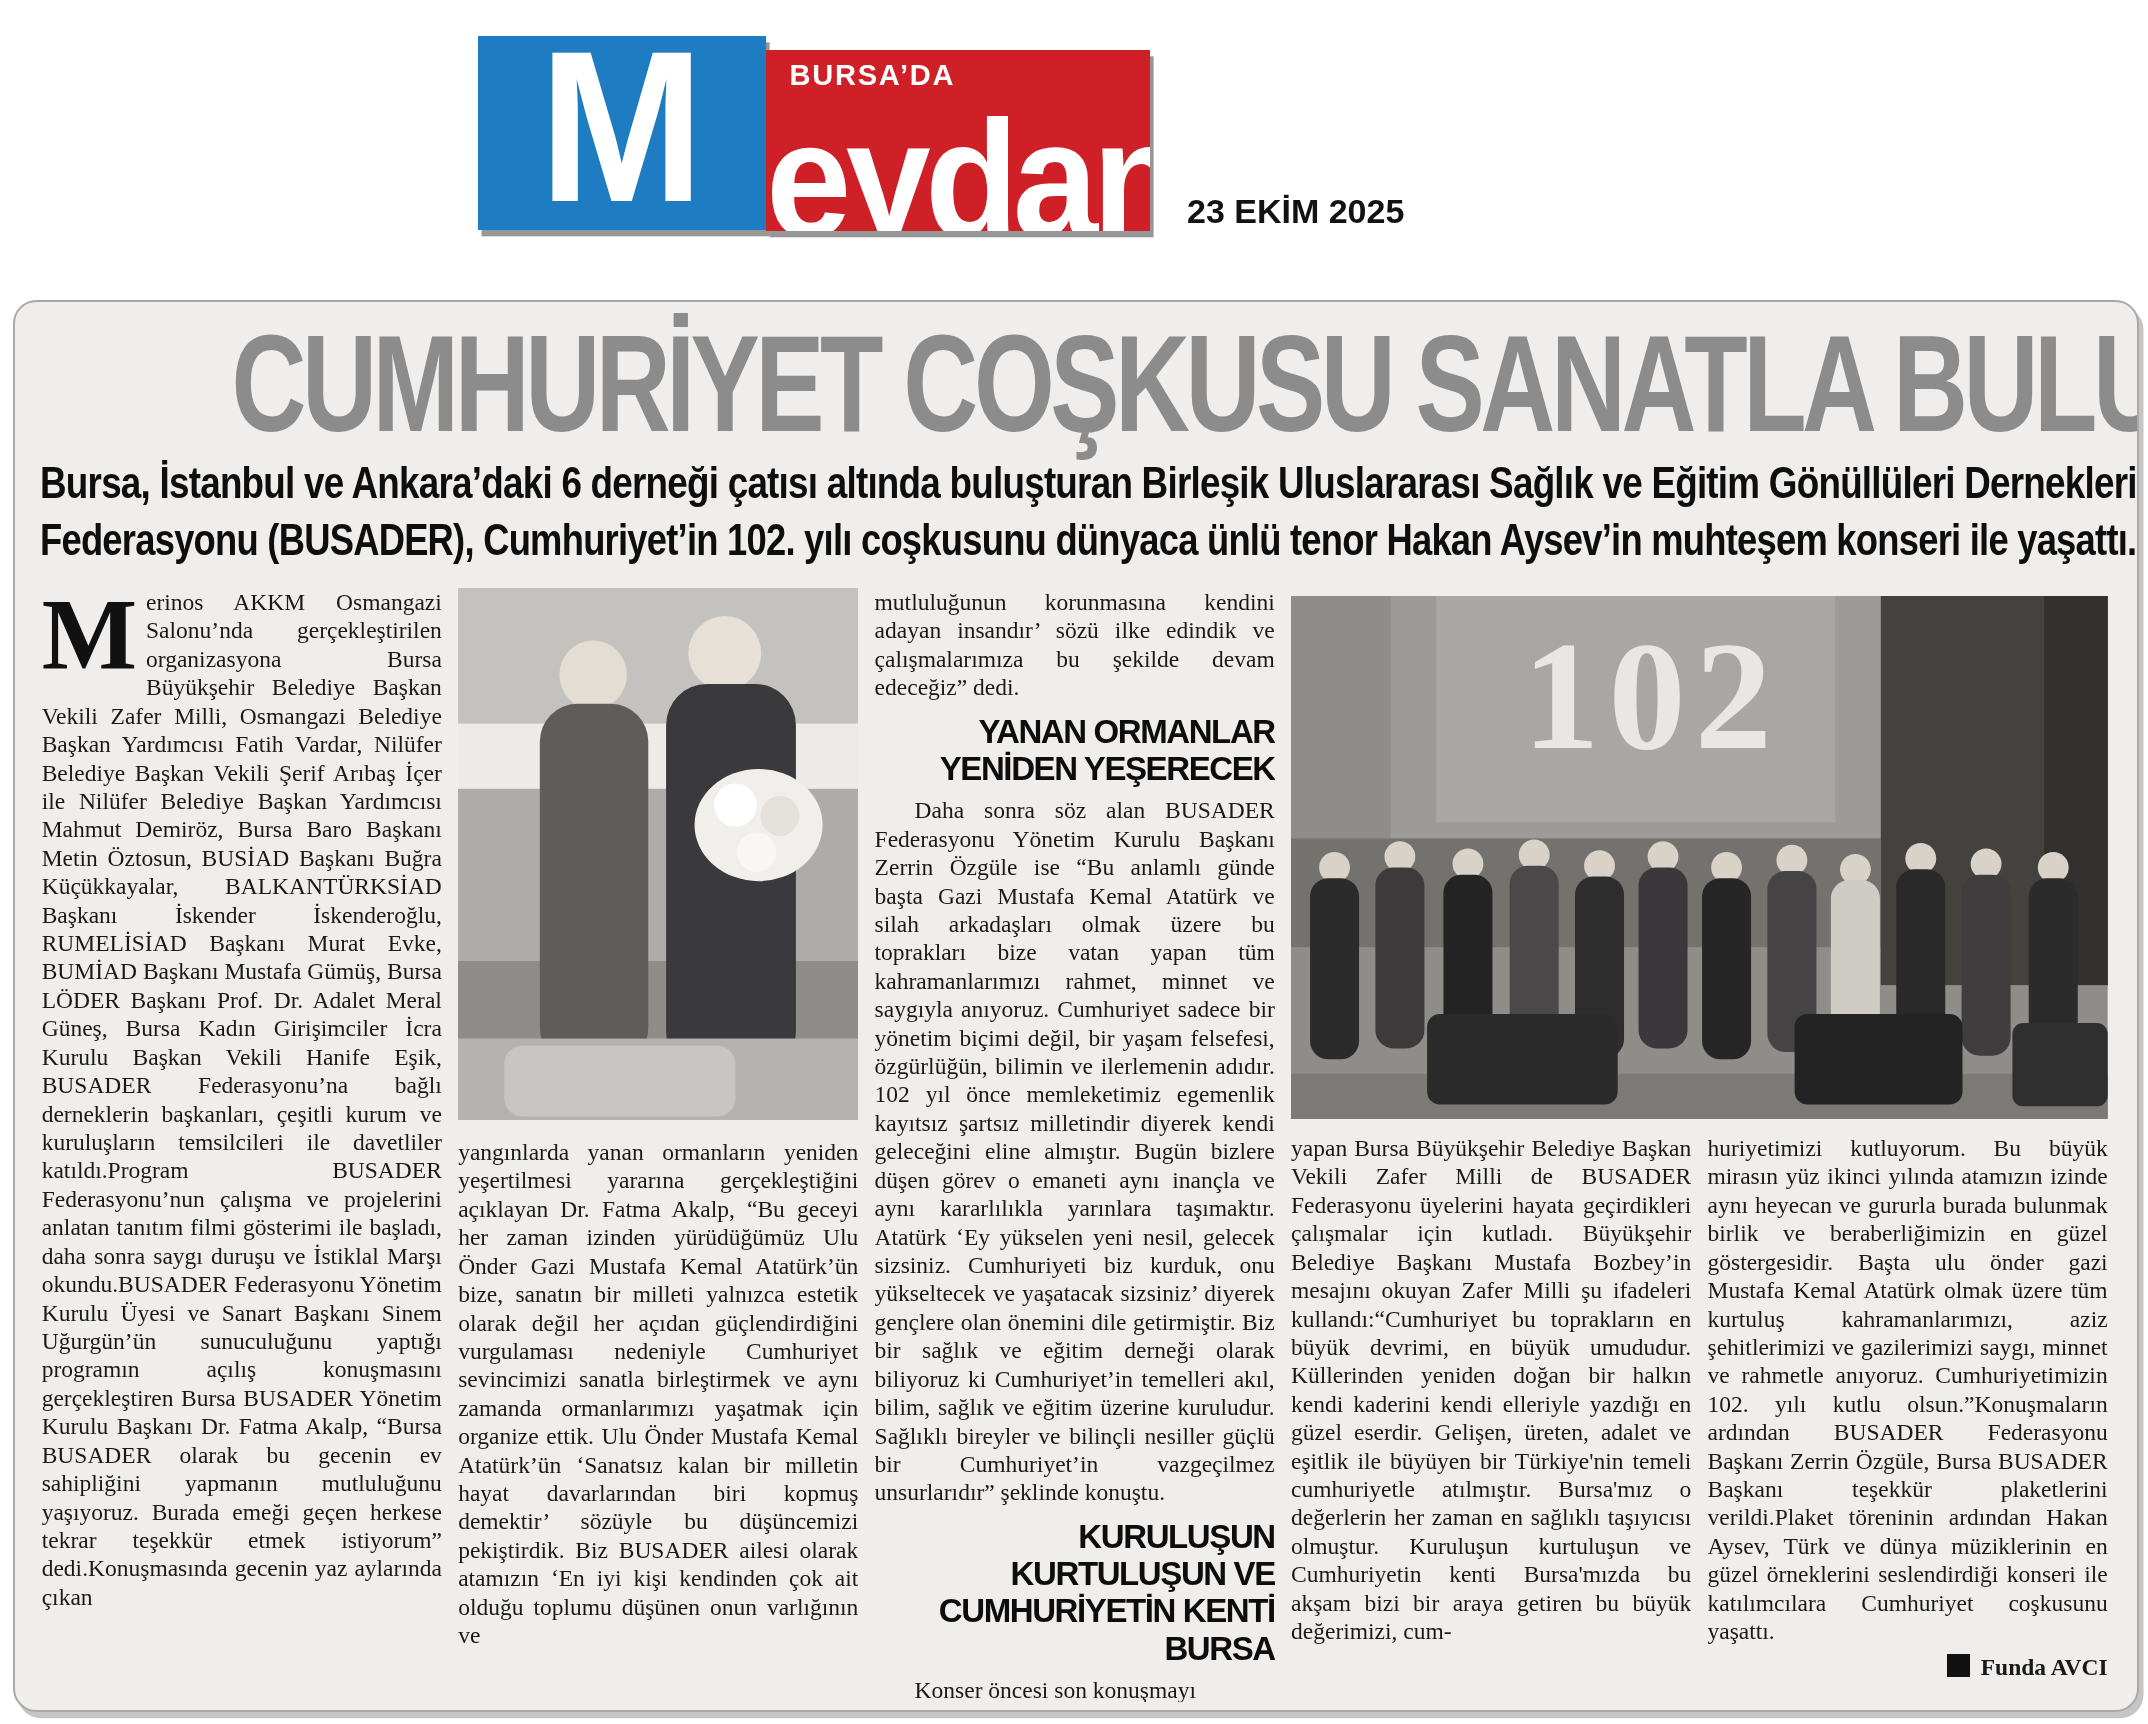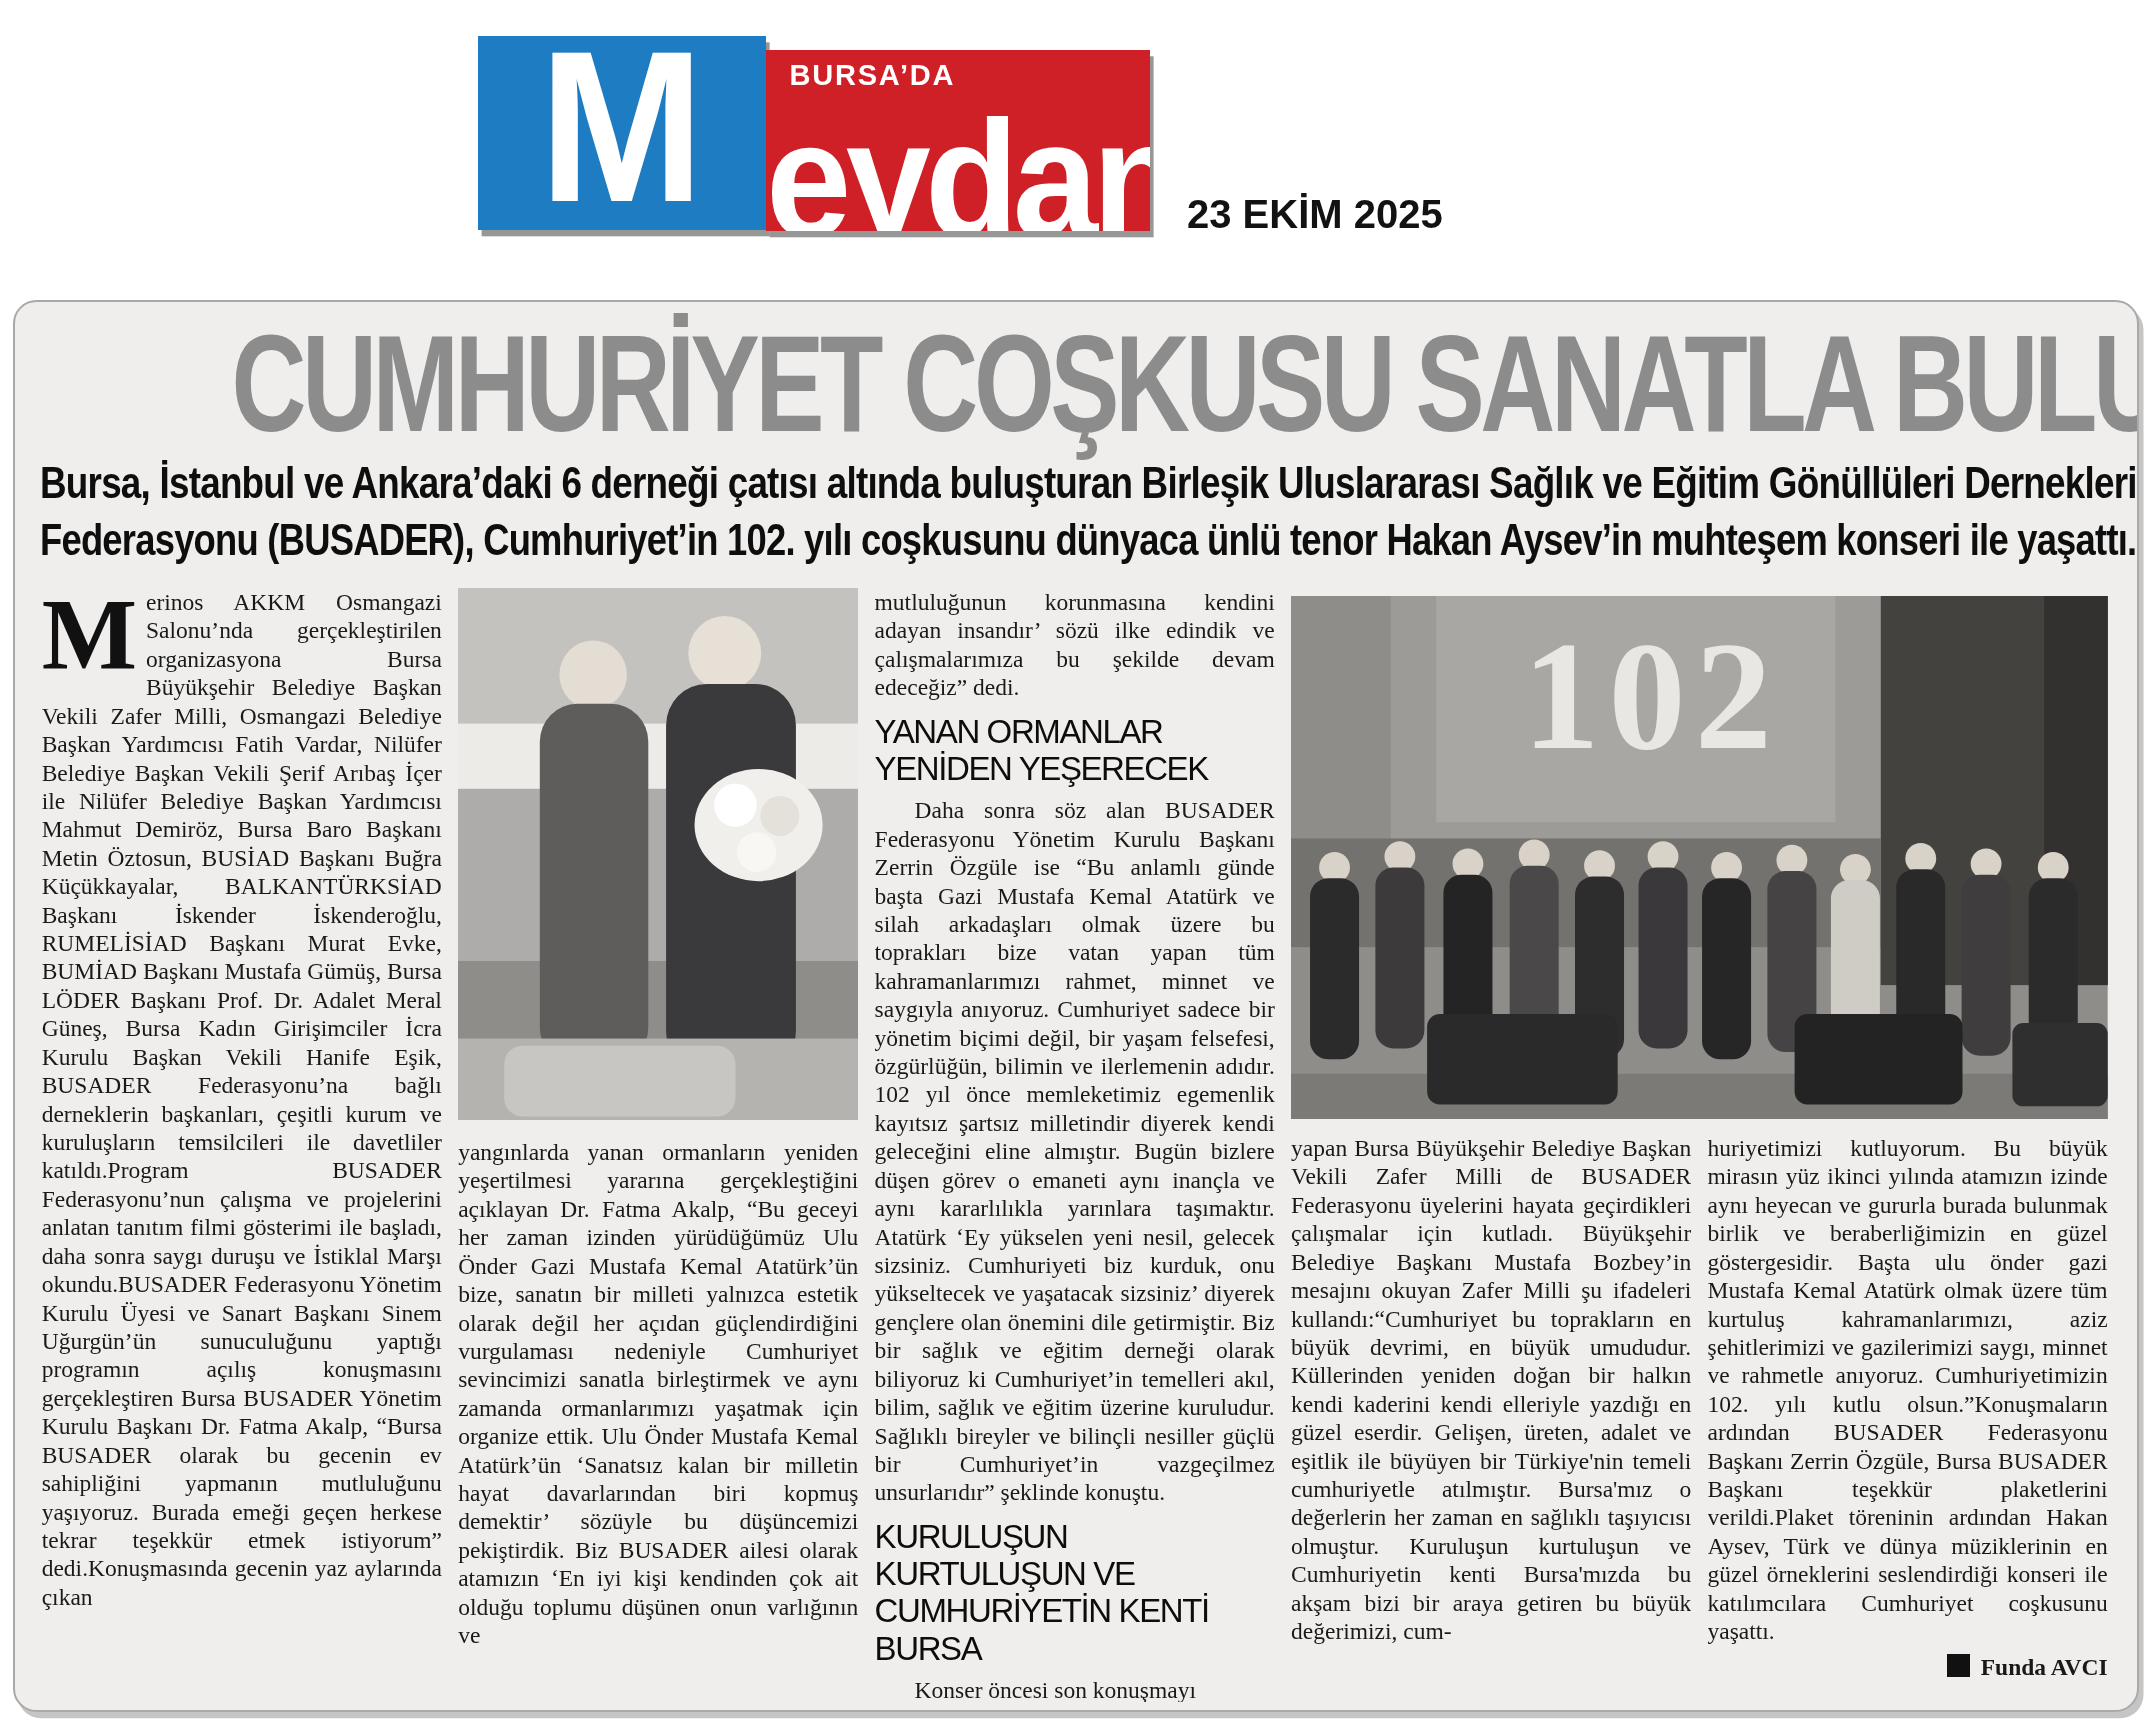--- a/index.html
+++ b/index.html
@@ -16,42 +16,42 @@
   }
   .logo-m{font-weight:bold;font-size:215px;line-height:1;color:#fff;margin-top:-12.7px;
     transform:scaleX(.92);}
   .logo-red-box{
     width:384px;height:181px;background:#d02027;margin-top:13.6px;position:relative;overflow:hidden;
     box-shadow:3.6px 6.3px 0 rgba(25,25,25,.45);
   }
   .logo-region{position:absolute;top:9px;left:23.5px;font-weight:bold;font-size:29px;color:#fff;letter-spacing:1.8px;}
   .logo-rest{position:absolute;bottom:-31px;left:0px;font-weight:bold;font-size:165px;line-height:1;
     color:#fff;letter-spacing:-6.3px;transform:scaleX(.93);transform-origin:left bottom;}
-  .date{position:absolute;left:1187px;top:192px;font-weight:bold;font-size:40px;color:#121212;}
+  .date{position:absolute;left:1187px;top:192px;font-weight:bold;font-size:34px;color:#121212;}
   
   .article{
     position:absolute;left:12.7px;top:300px;width:2122px;height:1408px;
     background:#efeeec;border:2.7px solid #aaa9a7;border-radius:23.5px;
     box-shadow:4.5px 6.3px 0 rgba(110,110,110,.4);overflow:hidden;
   }
   .headline{position:absolute;top:9px;left:0;right:0;text-align:center;}
   .headline .fitw{font-weight:bold;font-size:125px;line-height:1.05;color:#8c8c8c;letter-spacing:-5.4px;
     transform-origin:center top;}
   .subhead{position:absolute;top:138px;left:25px;width:2072px;margin-top:16px;}
   .subline{height:57px;}
   .subline .fitw{font-weight:bold;font-size:43px;line-height:1.25;color:#0e0e0e;letter-spacing:-0.9px;}
   .fitw{display:inline-block;white-space:nowrap;transform-origin:left top;}
   
   .cols{position:absolute;left:27px;top:286px;width:2066px;height:1114px;display:flex;gap:16.3px;}
   .col{flex:1;overflow:hidden;font-family:"Liberation Serif",serif;font-size:23.5px;line-height:1.21;
     text-align:justify;color:#191919;position:relative;}
   .dropcap{float:left;font-weight:bold;font-size:101px;line-height:.8;padding:7.2px 9px 0 0;
     font-family:"Liberation Serif",serif;color:#111;}
-  .colsub{font-family:"Liberation Sans",sans-serif;font-weight:normal;font-size:33px;line-height:1.13;
-    letter-spacing:-1.4px;color:#0d0d0d;text-align:left;margin:11px 0 9px;}
+  .colsub{font-family:"Liberation Sans",sans-serif;font-weight:bold;font-size:33px;line-height:1.13;
+    letter-spacing:-1.4px;color:#0d0d0d;text-align:right;margin:11px 0 9px;}
   .colsub .subl{overflow:hidden;}
   .ind{text-indent:40px;}
   .photo1{width:100%;height:532px;margin-bottom:18px;display:block;}
   .photo-spacer{height:546px;}
   .photo2{position:absolute;top:8px;
     left:calc((100% - 65px)*0.6 + 49px);
     width:calc((100% - 65px)*0.4 + 16.3px);
     height:523px;border-radius:17px;}
   .photo2 svg,.photo1 svg{display:block;width:100%;height:100%;}
   .byline{margin-top:7.2px;font-weight:bold;text-align:right;text-indent:52px;}

